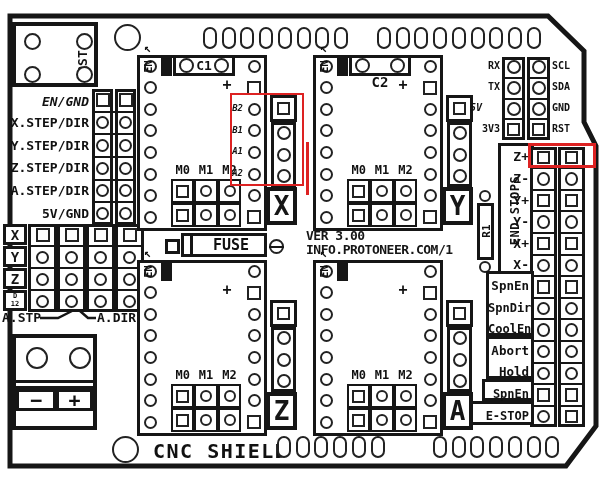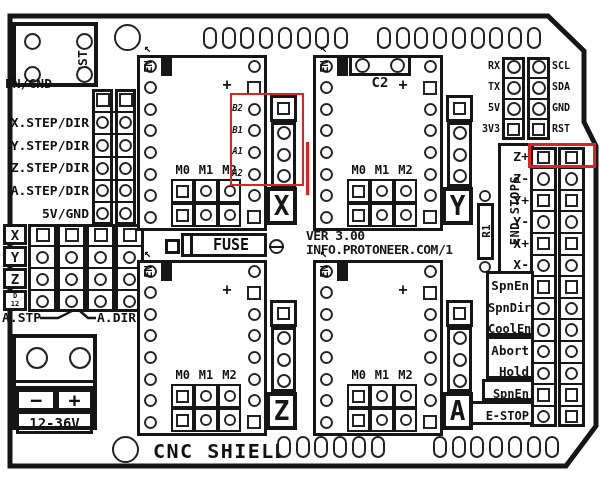--- a/index.html
+++ b/index.html
@@ -80,21 +80,20 @@
     <div>VER 3.00</div>
     <div>INFO.PROTONEER.COM/1</div>
   </div>
 
   <div class="abs bx" id="power-box">
     <div class="abs pin round" id="pwr-c1"></div>
     <div class="abs pin round" id="pwr-c2"></div>
     <div class="abs" id="pwr-div"></div>
     <div class="abs lbl" id="pwr-minus">−</div>
     <div class="abs lbl" id="pwr-plus">+</div>
-    <div class="abs lbl" id="pwr-volt">12-36V</div>
   </div>
 
   <div class="abs lbl" id="board-title">CNC SHIELD</div>
 
   <div class="abs bx" id="r1-box"></div>
   <div class="abs pin round" id="r1-c1"></div>
   <div class="abs pin round" id="r1-c2"></div>
   <div class="abs lbl vtext" id="r1-label">R1</div>
 
   <div class="abs bx" id="endstops-box"></div>
@@ -132,21 +131,21 @@
     <div class="abs pin round" style="left: 370.5px; top: 436px; width: 14px; height: 22px; z-index: 3; border-radius: 7px;"></div>
     <div class="abs pin round" style="left: 433px; top: 436px; width: 14px; height: 22px; z-index: 3; border-radius: 7px;"></div>
     <div class="abs pin round" style="left: 451.7px; top: 436px; width: 14px; height: 22px; z-index: 3; border-radius: 7px;"></div>
     <div class="abs pin round" style="left: 470.4px; top: 436px; width: 14px; height: 22px; z-index: 3; border-radius: 7px;"></div>
     <div class="abs pin round" style="left: 489.1px; top: 436px; width: 14px; height: 22px; z-index: 3; border-radius: 7px;"></div>
     <div class="abs pin round" style="left: 507.8px; top: 436px; width: 14px; height: 22px; z-index: 3; border-radius: 7px;"></div>
     <div class="abs pin round" style="left: 526.5px; top: 436px; width: 14px; height: 22px; z-index: 3; border-radius: 7px;"></div>
     <div class="abs pin round" style="left: 545.2px; top: 436px; width: 14px; height: 22px; z-index: 3; border-radius: 7px;"></div>
     <div class="abs bx" style="left: 92px; top: 89px; width: 21px; height: 136px; border-width: 3px;"></div>
     <div class="abs bx" style="left: 115px; top: 89px; width: 21px; height: 136px; border-width: 3px;"></div>
-    <div class="abs lbl" style="left: 5px; top: 77px; width: 84px; font-size: 13px; z-index: 4;">EN/GND</div>
+    <div class="abs lbl" style="left: 5px; top: 95px; width: 84px; font-size: 13px; text-align: right; z-index: 4; font-style: italic;">EN/GND</div>
     <div class="abs pin" style="left: 95.5px; top: 93.3px; width: 14px; height: 14px; z-index: 3;"></div>
     <div class="abs pin" style="left: 118.5px; top: 93.3px; width: 14px; height: 14px; z-index: 3;"></div>
     <div class="abs" style="left: 92px; top: 110.67px; width: 44px; height: 2px; background: rgb(22, 22, 22);"></div>
     <div class="abs lbl" style="left: 5px; top: 115.97px; width: 84px; font-size: 13px; text-align: right; z-index: 4;">X.STEP/DIR</div>
     <div class="abs pin round" style="left: 96px; top: 116.47px; width: 13px; height: 13px; z-index: 3;"></div>
     <div class="abs pin round" style="left: 119px; top: 116.47px; width: 13px; height: 13px; z-index: 3;"></div>
     <div class="abs" style="left: 92px; top: 133.34px; width: 44px; height: 2px; background: rgb(22, 22, 22);"></div>
     <div class="abs lbl" style="left: 5px; top: 138.64px; width: 84px; font-size: 13px; text-align: right; z-index: 4;">Y.STEP/DIR</div>
     <div class="abs pin round" style="left: 96px; top: 139.14px; width: 13px; height: 13px; z-index: 3;"></div>
     <div class="abs pin round" style="left: 119px; top: 139.14px; width: 13px; height: 13px; z-index: 3;"></div>
@@ -212,20 +211,25 @@
     <div class="abs pin round" style="left: 247.5px; top: 145.9px; width: 13px; height: 13px; z-index: 3;"></div>
     <div class="abs pin round" style="left: 143.5px; top: 167.5px; width: 13px; height: 13px; z-index: 3;"></div>
     <div class="abs pin round" style="left: 247.5px; top: 167.5px; width: 13px; height: 13px; z-index: 3;"></div>
     <div class="abs pin round" style="left: 143.5px; top: 189.1px; width: 13px; height: 13px; z-index: 3;"></div>
     <div class="abs pin round" style="left: 247.5px; top: 189.1px; width: 13px; height: 13px; z-index: 3;"></div>
     <div class="abs pin round" style="left: 143.5px; top: 210.7px; width: 13px; height: 13px; z-index: 3;"></div>
     <div class="abs pin" style="left: 247px; top: 210.2px; width: 14px; height: 14px; z-index: 3;"></div>
     <div class="abs lbl" style="left: 144px; top: 42px; width: 14px; font-size: 12px; text-align: left; z-index: 4;">↖</div>
     <div class="abs lbl vtext" style="left: 141px; top: 57px; width: 14px; height: 19px; font-size: 10px; z-index: 4;">EN</div>
     <div class="abs" style="left: 161px; top: 56px; width: 11px; height: 20px; background: rgb(22, 22, 22); z-index: 3;"></div>
+    <div class="abs bx" style="left: 173px; top: 55px; width: 62px; height: 21px; border-width: 3px; display: flex; align-items: center; justify-content: space-between; padding: 0px 3px; z-index: 3;">
+      <div class="pin round" style="width: 11px; height: 11px;"></div>
+      <span class="lbl" style="font-size: 13px;">C1</span>
+      <div class="pin round" style="width: 11px; height: 11px;"></div>
+    </div>
     <div class="abs lbl" style="left: 219px; top: 78px; width: 16px; font-size: 15px; text-align: center; z-index: 4;">+</div>
     <div class="abs lbl" style="left: 171px; top: 164px; width: 23.4px; font-size: 12px; text-align: center; z-index: 4;">M0</div>
     <div class="abs lbl" style="left: 194.4px; top: 164px; width: 23.4px; font-size: 12px; text-align: center; z-index: 4;">M1</div>
     <div class="abs lbl" style="left: 217.8px; top: 164px; width: 23.4px; font-size: 12px; text-align: center; z-index: 4;">M2</div>
     <div class="abs bx" style="left: 171px; top: 179px; width: 23.4px; height: 24px; border-width: 2.5px;"></div>
     <div class="abs pin" style="left: 176.2px; top: 184.5px; width: 13px; height: 13px; z-index: 3;"></div>
     <div class="abs bx" style="left: 171px; top: 203px; width: 23.4px; height: 24px; border-width: 2.5px;"></div>
     <div class="abs pin" style="left: 176.2px; top: 208.5px; width: 13px; height: 13px; z-index: 3;"></div>
     <div class="abs bx" style="left: 194.4px; top: 179px; width: 23.4px; height: 24px; border-width: 2.5px;"></div>
     <div class="abs pin round" style="left: 200.1px; top: 185px; width: 12px; height: 12px; z-index: 3;"></div>
@@ -385,21 +389,21 @@
     <div class="abs lbl" style="left: 470px; top: 61.4px; width: 30px; font-size: 10px; text-align: right; z-index: 4;">RX</div>
     <div class="abs lbl" style="left: 552px; top: 61.4px; width: 32px; font-size: 10px; text-align: left; z-index: 4;">SCL</div>
     <div class="abs pin round" style="left: 506.5px; top: 60.4px; width: 14px; height: 14px; z-index: 3;"></div>
     <div class="abs pin round" style="left: 531.5px; top: 60.4px; width: 14px; height: 14px; z-index: 3;"></div>
     <div class="abs lbl" style="left: 470px; top: 82.15px; width: 30px; font-size: 10px; text-align: right; z-index: 4;">TX</div>
     <div class="abs lbl" style="left: 552px; top: 82.15px; width: 32px; font-size: 10px; text-align: left; z-index: 4;">SDA</div>
     <div class="abs pin round" style="left: 506.5px; top: 81.15px; width: 14px; height: 14px; z-index: 3;"></div>
     <div class="abs pin round" style="left: 531.5px; top: 81.15px; width: 14px; height: 14px; z-index: 3;"></div>
     <div class="abs" style="left: 502px; top: 76.75px; width: 23px; height: 2px; background: rgb(22, 22, 22);"></div>
     <div class="abs" style="left: 527px; top: 76.75px; width: 23px; height: 2px; background: rgb(22, 22, 22);"></div>
-    <div class="abs lbl" style="left: 470px; top: 102.9px; width: 30px; font-size: 10px; text-align: right; z-index: 4;">5V</div>
+    <div class="abs lbl" style="left: 470px; top: 102.9px; width: 30px; font-size: 10px; text-align: left; z-index: 4; font-style: italic;">5V</div>
     <div class="abs lbl" style="left: 552px; top: 102.9px; width: 32px; font-size: 10px; text-align: left; z-index: 4;">GND</div>
     <div class="abs pin round" style="left: 506.5px; top: 101.9px; width: 14px; height: 14px; z-index: 3;"></div>
     <div class="abs pin round" style="left: 531.5px; top: 101.9px; width: 14px; height: 14px; z-index: 3;"></div>
     <div class="abs" style="left: 502px; top: 97.5px; width: 23px; height: 2px; background: rgb(22, 22, 22);"></div>
     <div class="abs" style="left: 527px; top: 97.5px; width: 23px; height: 2px; background: rgb(22, 22, 22);"></div>
     <div class="abs lbl" style="left: 470px; top: 123.65px; width: 30px; font-size: 10px; text-align: right; z-index: 4;">3V3</div>
     <div class="abs lbl" style="left: 552px; top: 123.65px; width: 32px; font-size: 10px; text-align: left; z-index: 4;">RST</div>
     <div class="abs pin" style="left: 507px; top: 123.15px; width: 13px; height: 13px; z-index: 3;"></div>
     <div class="abs pin" style="left: 532px; top: 123.15px; width: 13px; height: 13px; z-index: 3;"></div>
     <div class="abs" style="left: 502px; top: 118.25px; width: 23px; height: 2px; background: rgb(22, 22, 22);"></div>

